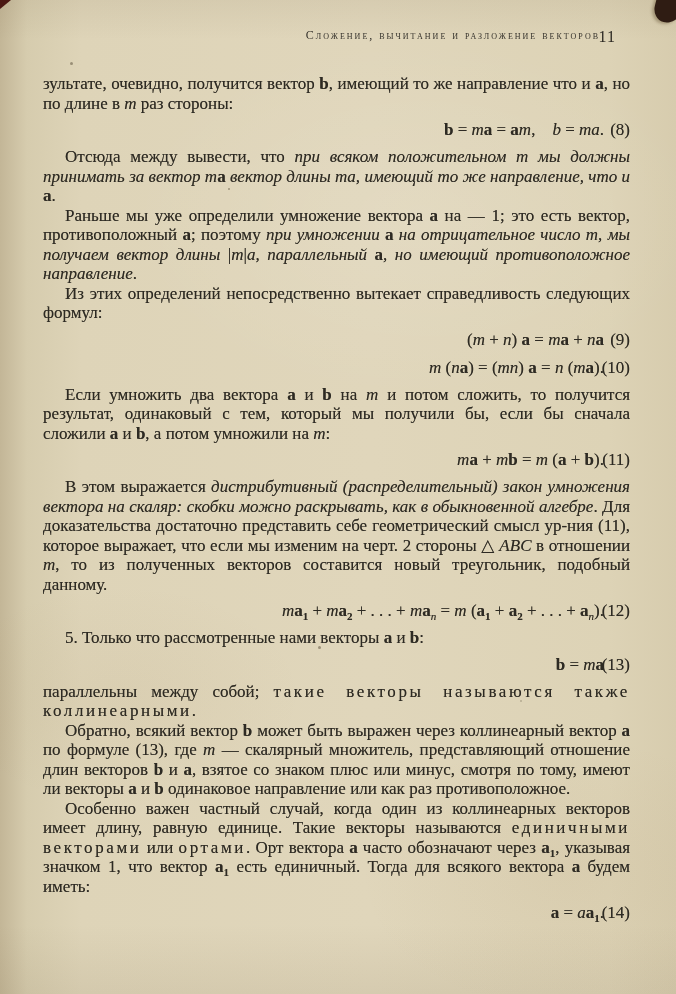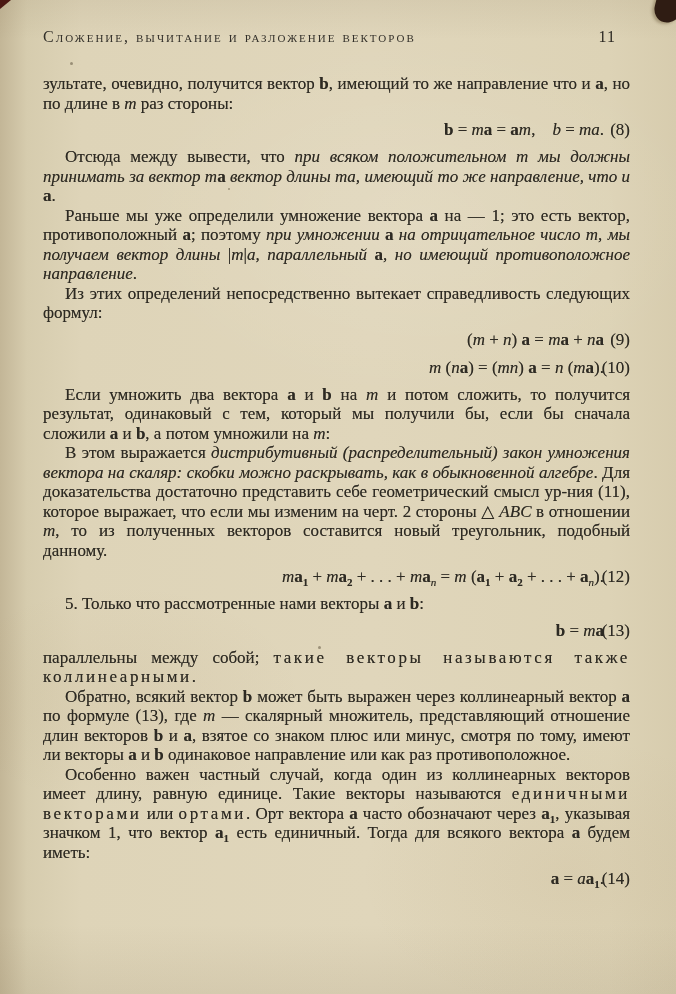--- a/index.html
+++ b/index.html
@@ -21,23 +21,23 @@
     position: absolute;
     left: 43px; right: 46px; top: 28px;
   }
   .running-header {
     position: relative;
     height: 22px;
     margin-bottom: 24px;
   }
   .running-title {
     display: block;
-    text-align: left;
+    text-align: right;
     font-variant: small-caps;
-    font-size: 16px;
+    font-size: 12px;
     letter-spacing: 2px;
     color: #33302a;
     white-space: nowrap;
     padding-right: 30px;
   }
   .page-number {
     position: absolute;
     right: 14px; top: 0;
     font-size: 16px;
     letter-spacing: 1px;
@@ -112,20 +112,21 @@
   </div>
   <div class="doc-body">
       <p><span>зультате, очевидно, получится вектор </span><span class="bd">b</span><span>, имеющий то же направление что и </span><span class="bd">a</span><span>, но по длине в </span><span class="it">m</span><span> раз стороны:</span></p>
       <div class="formula-row"><span class="formula"><span class="bd">b</span><span> = </span><span class="it">m</span><span class="bd">a</span><span> = </span><span class="bd">a</span><span class="it">m</span><span>, </span><span class="it">b</span><span> = </span><span class="it">ma</span><span>.</span></span><span class="fnum">(8)</span></div>
       <p class="indent"><span>Отсюда между вывести, что </span><span class="it">при всяком положительном m мы должны принимать за вектор m</span><span class="bd">a</span><span class="it"> вектор длины ma, имеющий то же направление, что и </span><span class="bd">a</span><span>.</span></p>
       <p class="indent"><span>Раньше мы уже определили умножение вектора </span><span class="bd">a</span><span> на — 1; это есть вектор, противоположный </span><span class="bd">a</span><span>; поэтому </span><span class="it">при умножении </span><span class="bd">a</span><span class="it"> на отрицательное число m, мы получаем вектор длины </span><span>|</span><span class="it">m</span><span>|</span><span class="it">a, параллельный </span><span class="bd">a</span><span class="it">, но имеющий противоположное направление</span><span>.</span></p>
       <p class="indent"><span>Из этих определений непосредственно вытекает справедливость следующих формул:</span></p>
       <div class="formula-row"><span class="formula"><span>(</span><span class="it">m</span><span> + </span><span class="it">n</span><span>) </span><span class="bd">a</span><span> = </span><span class="it">m</span><span class="bd">a</span><span> + </span><span class="it">n</span><span class="bd">a</span></span><span class="fnum">(9)</span></div>
       <div class="formula-row"><span class="formula"><span class="it">m</span><span> (</span><span class="it">n</span><span class="bd">a</span><span>) = (</span><span class="it">mn</span><span>) </span><span class="bd">a</span><span> = </span><span class="it">n</span><span> (</span><span class="it">m</span><span class="bd">a</span><span>).</span></span><span class="fnum">(10)</span></div>
       <p class="indent"><span>Если умножить два вектора </span><span class="bd">a</span><span> и </span><span class="bd">b</span><span> на </span><span class="it">m</span><span> и потом сложить, то получится результат, одинаковый с тем, который мы получили бы, если бы сначала сложили </span><span class="bd">a</span><span> и </span><span class="bd">b</span><span>, а потом умножили на </span><span class="it">m</span><span>:</span></p>
+      <div class="formula-row"><span class="formula"><span class="it">m</span><span class="bd">a</span><span> + </span><span class="it">m</span><span class="bd">b</span><span> = </span><span class="it">m</span><span> (</span><span class="bd">a</span><span> + </span><span class="bd">b</span><span>).</span></span><span class="fnum">(11)</span></div>
       <p class="indent"><span>В этом выражается </span><span class="it">дистрибутивный (распределительный) закон умножения вектора на скаляр: скобки можно раскрывать, как в обыкновенной алгебре</span><span>. Для доказательства достаточно представить себе геометрический смысл ур-ния (11), которое выражает, что если мы изменим на черт. 2 стороны △ </span><span class="it">ABC</span><span> в отношении </span><span class="it">m</span><span>, то из полученных векторов составится новый треугольник, подобный данному.</span></p>
       <div class="formula-row"><span class="formula"><span class="it">m</span><span class="bd">a</span><sub class="bd">1</sub><span> + </span><span class="it">m</span><span class="bd">a</span><sub class="bd">2</sub><span> + . . . + </span><span class="it">m</span><span class="bd">a</span><sub class="it">n</sub><span> = </span><span class="it">m</span><span> (</span><span class="bd">a</span><sub class="bd">1</sub><span> + </span><span class="bd">a</span><sub class="bd">2</sub><span> + . . . + </span><span class="bd">a</span><sub class="it">n</sub><span>).</span></span><span class="fnum">(12)</span></div>
       <p class="indent" style="margin-top: 6px;"><span>5. Только что рассмотренные нами векторы </span><span class="bd">a</span><span> и </span><span class="bd">b</span><span>:</span></p>
       <div class="formula-row"><span class="formula"><span class="bd">b</span><span> = </span><span class="it">m</span><span class="bd">a</span></span><span class="fnum">(13)</span></div>
       <p><span>параллельны между собой; </span><span class="spread">такие векторы называются также коллинеарными</span><span>.</span></p>
       <p class="indent"><span>Обратно, всякий вектор </span><span class="bd">b</span><span> может быть выражен через коллинеарный вектор </span><span class="bd">a</span><span> по формуле (13), где </span><span class="it">m</span><span> — скалярный множитель, представляющий отношение длин векторов </span><span class="bd">b</span><span> и </span><span class="bd">a</span><span>, взятое со знаком плюс или минус, смотря по тому, имеют ли векторы </span><span class="bd">a</span><span> и </span><span class="bd">b</span><span> одинаковое направление или как раз противоположное.</span></p>
       <p class="indent"><span>Особенно важен частный случай, когда один из коллинеарных векторов имеет длину, равную единице. Такие векторы называются </span><span class="spread">единичными векторами</span><span> или </span><span class="spread">ортами</span><span>. Орт вектора </span><span class="bd">a</span><span> часто обозначают через </span><span class="bd">a</span><sub class="bd">1</sub><span>, указывая значком 1, что вектор </span><span class="bd">a</span><sub class="bd">1</sub><span> есть единичный. Тогда для всякого вектора </span><span class="bd">a</span><span> будем иметь:</span></p>
       <div class="formula-row"><span class="formula"><span class="bd">a</span><span> = </span><span class="it">a</span><span class="bd">a</span><sub class="bd">1</sub><span>.</span></span><span class="fnum">(14)</span></div>
     </div>
 </div>

